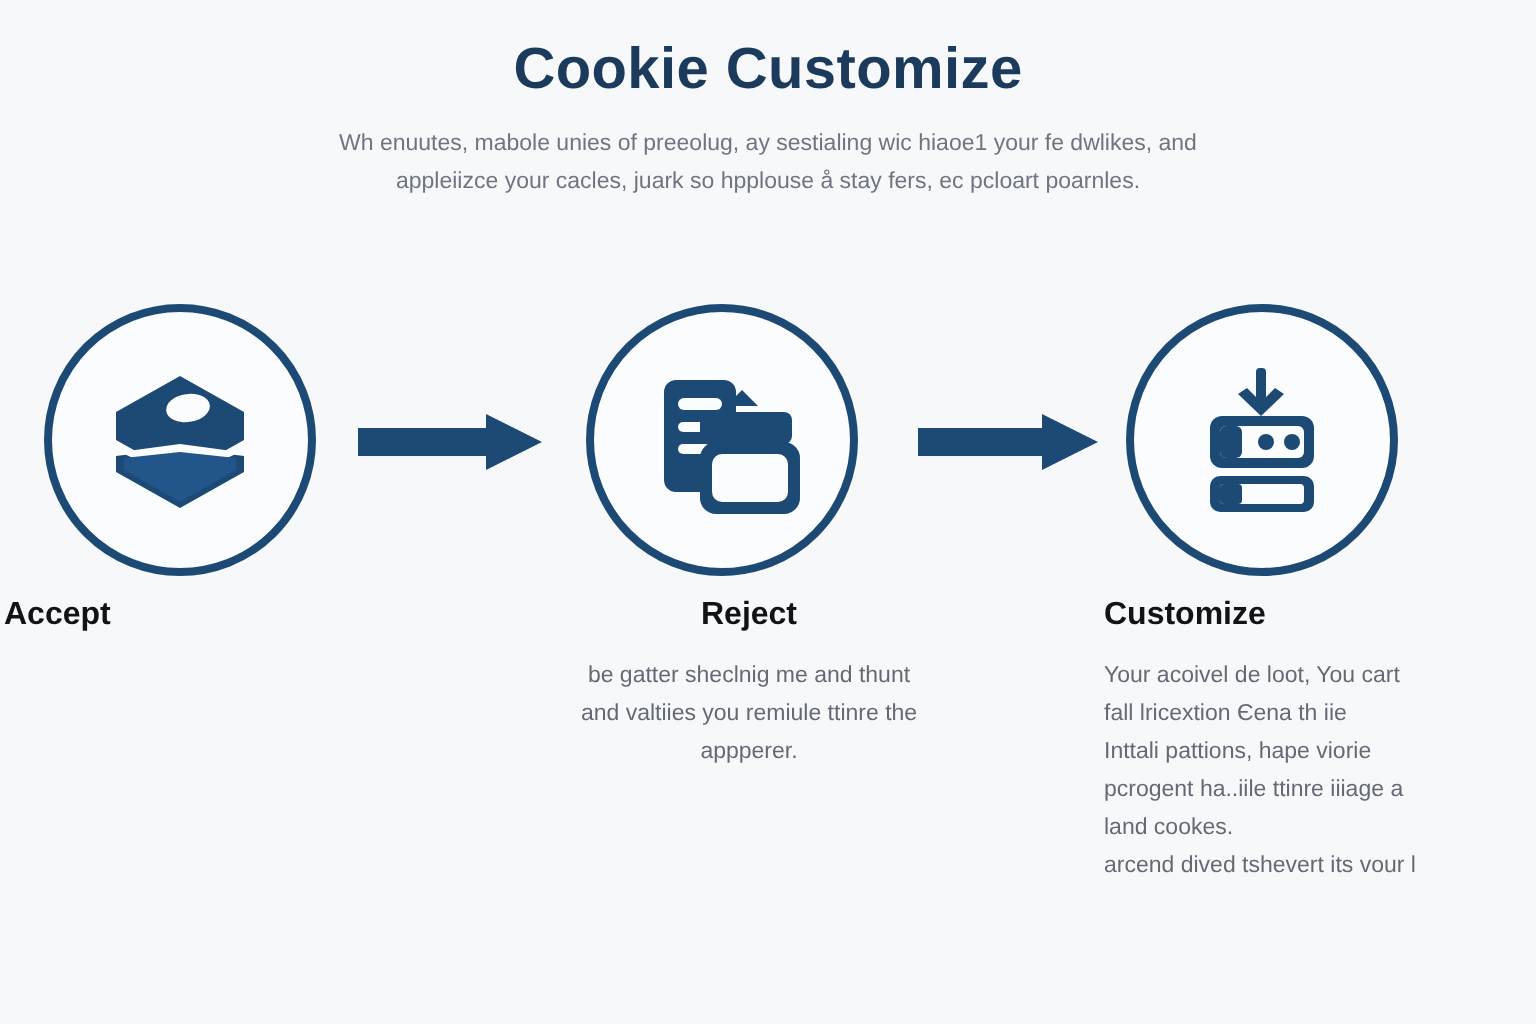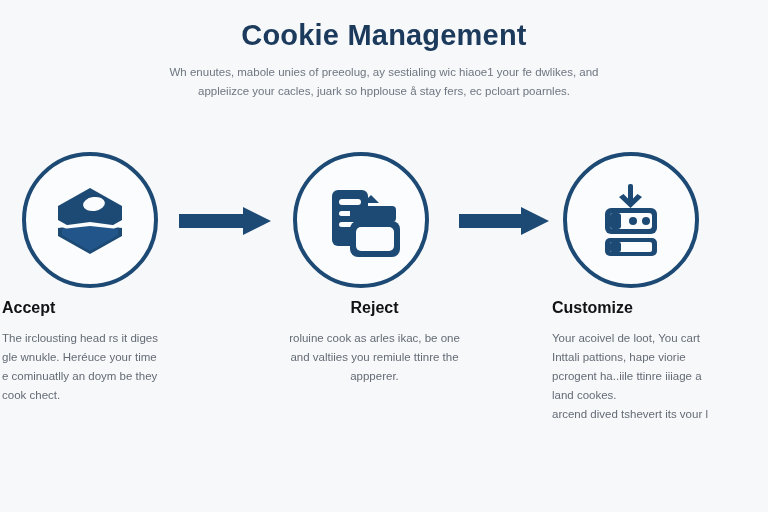--- a/index.html
+++ b/index.html
@@ -121,21 +121,21 @@
     filter: blur(0.25px);
     opacity: 0.9;
   }
 </style>
 </head>
 <body>
 
 <div class="canvas">
 
   <div class="header">
-    <h1 class="page-title">Cookie Management</h1>
+    <h1 class="page-title">Cookie Customize</h1>
     <div class="subtitle">
       <span>Wh enuutes, mabole unies of preeolug, ay sestialing wic hiaoe1 your fe dwlikes, and</span>
       <span>appleiizce your cacles, juark so hpplouse å stay fers, ec pcloart poarnles.</span>
     </div>
   </div>
 
   <div class="flow">
 
     <div class="circle c1">
       <svg width="84" height="84" viewBox="0 0 84 84">
@@ -186,41 +186,36 @@
         <rect x="21" y="64" width="42" height="10" rx="2" fill="#fbfcfd"></rect>
         <rect x="21" y="64" width="11" height="10" rx="2" fill="#1d4a74"></rect>
       </svg>
     </div>
   </div>
 
   <div class="columns">
 
     <div class="col col1">
       <div class="col-title">Accept</div>
-      <div class="col-body">
-        <span>The irclousting head rs it diges</span>
-        <span>gle wnukle. Heréuce your time</span>
-        <span>e cominuatlly an doym be they</span>
-        <span>cook chect.</span>
-      </div>
     </div>
 
     <div class="col col2">
       <div class="col-title">Reject</div>
       <div class="col-body">
-        <span>roluine cook as arles ikac, be one</span>
+        <span>be gatter sheclnig me and thunt</span>
         <span>and valtiies you remiule ttinre the</span>
         <span>appperer.</span>
       </div>
     </div>
 
     <div class="col col3">
       <div class="col-title">Customize</div>
       <div class="col-body">
         <span>Your acoivel de loot,  You cart</span>
+        <span>fall lricextion Єena th iie</span>
         <span>Inttali pattions, hape viorie</span>
         <span>pcrogent ha..iile ttinre iiiage a</span>
         <span>land cookes.</span>
         <span>arcend dived tshevert its vour l</span>
       </div>
     </div>
 
   </div>
 </div>
 

